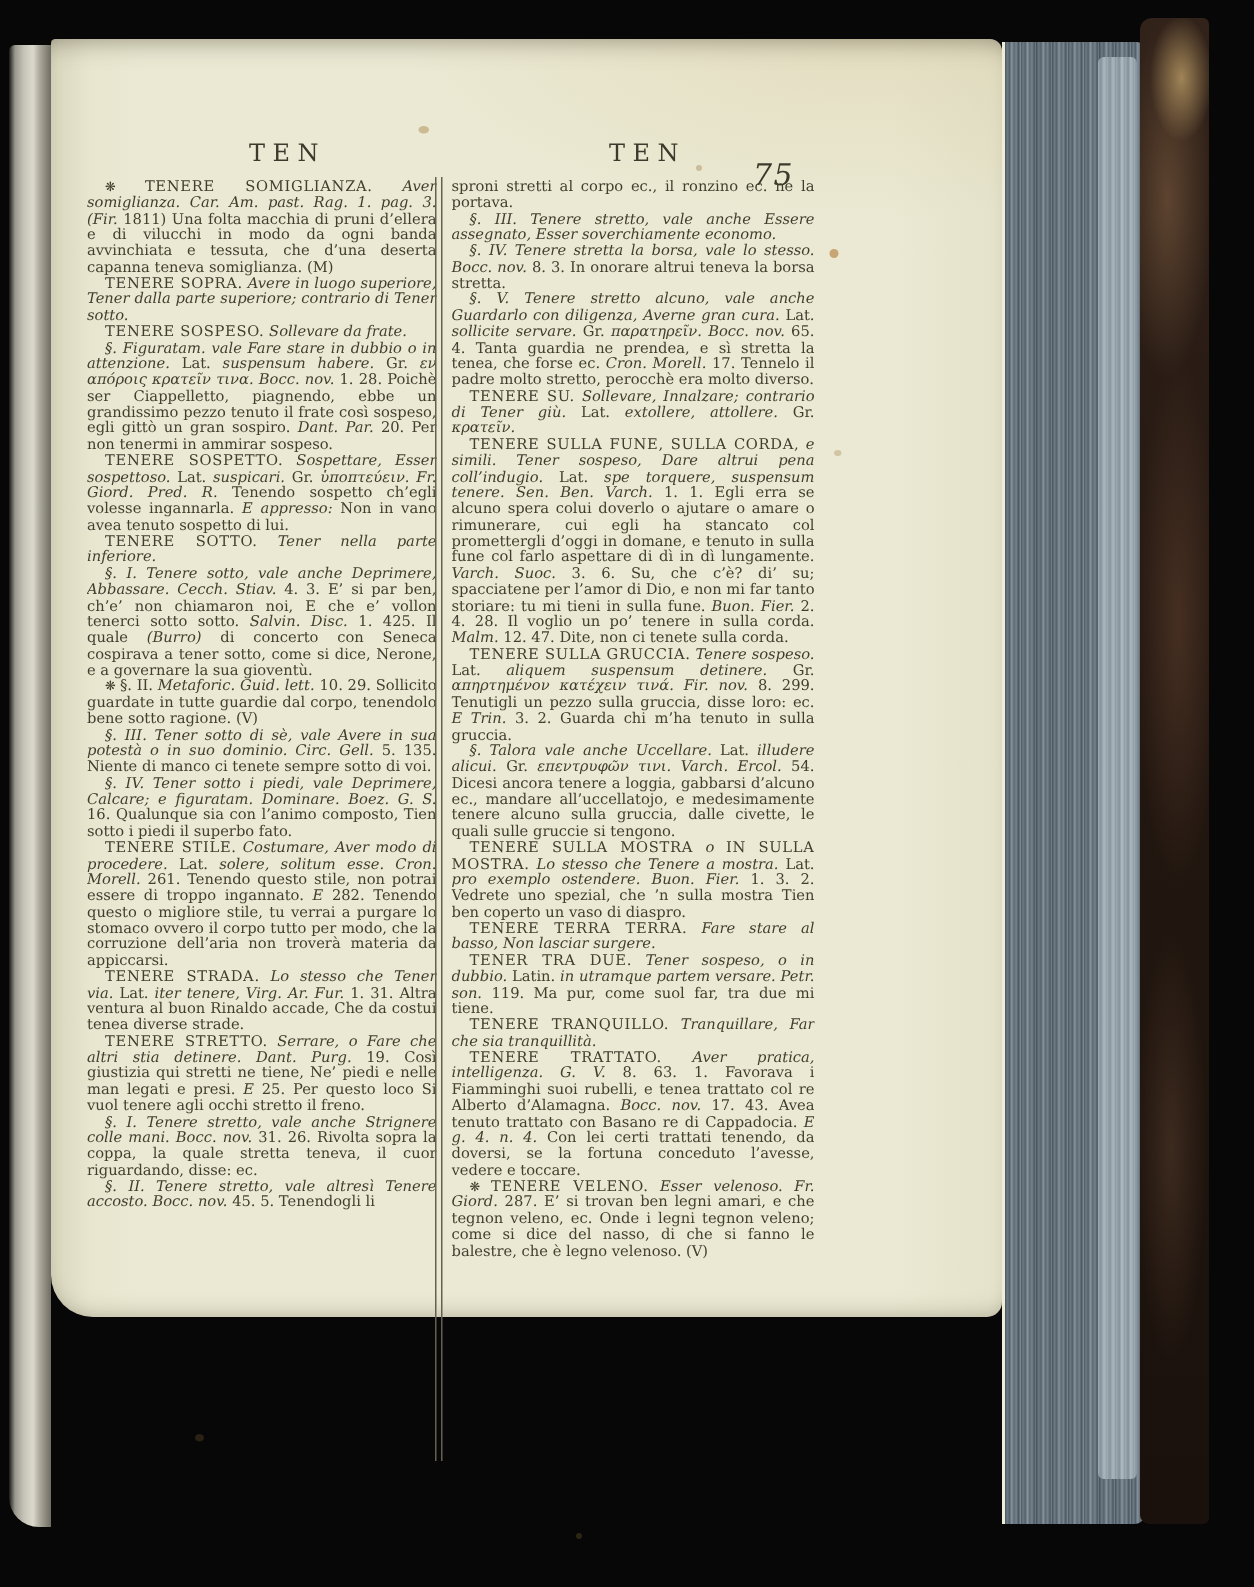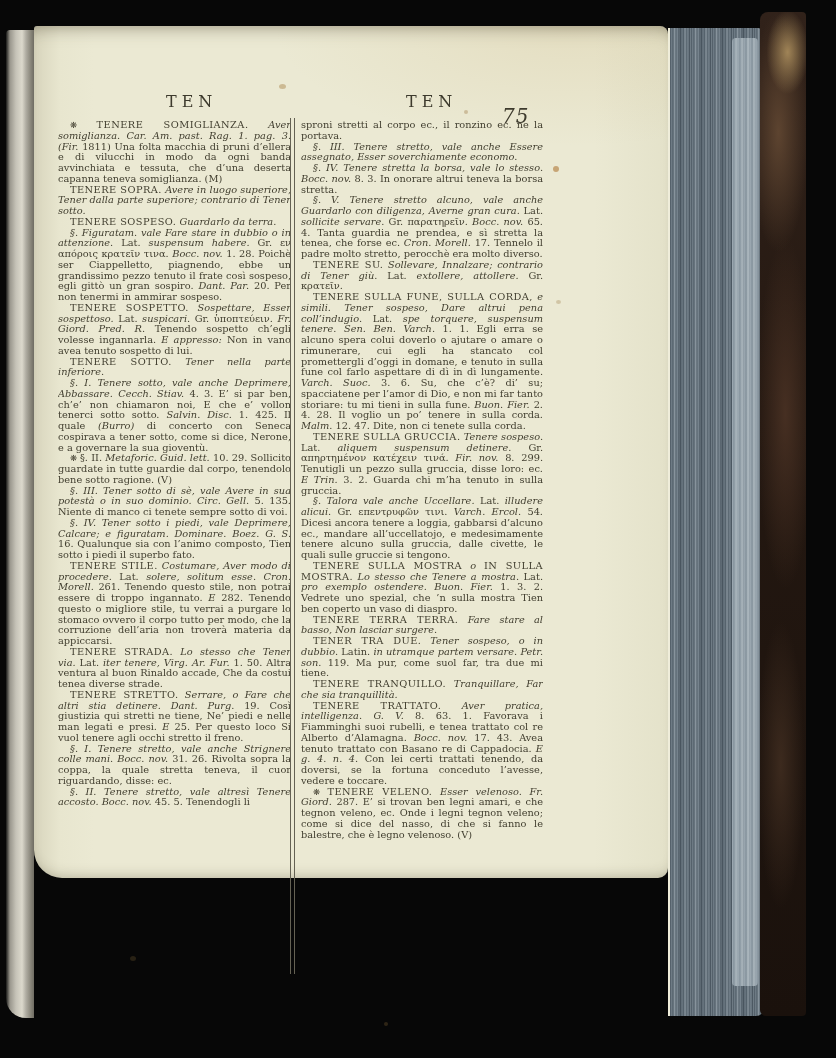--- a/index.html
+++ b/index.html
@@ -66,21 +66,21 @@
   .col p{margin:0;text-indent:12px;}
   .col p.noindent{text-indent:0;}
   .col-left{left:24px;width:233px;}
   .col-right{left:267px;width:242px;}
   .divider{
     position:absolute;left:256px;top:92px;height:856px;width:3px;
     border-left:1px solid #646153;border-right:1px solid #646153;
   }
   .seg-h{letter-spacing:0.45px;}
   .seg-i{font-style:italic;}
-  .seg-g{}
+  .seg-g{font-style:italic;}
   .seg-s{font-family:"DejaVu Sans",sans-serif;font-size:8.5px;}
   .fox{position:absolute;border-radius:50%;pointer-events:none;}
   .fox1{left:245px;top:58px;width:7px;height:5px;background:rgba(158,116,52,0.4);}
   .fox2{left:519px;top:140px;width:6px;height:6px;background:rgba(170,110,40,0.55);}
   .fox3{left:430px;top:84px;width:4px;height:4px;background:rgba(150,110,55,0.35);}
   .fox4{left:556px;top:300px;width:5px;height:4px;background:rgba(150,115,60,0.3);}
   .fox5{left:96px;top:930px;width:6px;height:5px;background:rgba(140,110,60,0.25);}
   .fox6{left:350px;top:996px;width:4px;height:4px;background:rgba(140,105,55,0.3);}
 </style>
 </head>
@@ -89,30 +89,30 @@
 <div class="gutter"></div>
 
 <div class="page">
   <div class="running-head rh-left">TEN</div>
   <div class="running-head rh-right">TEN</div>
   <div class="page-number">75</div>
 
   <div class="col col-left" id="col-left">
       <p><span class="seg-s">❋ </span><span class="seg-h">TENERE SOMIGLIANZA.</span><span class="seg-i"> Aver somiglianza. Car. Am. past. Rag. 1. pag. 3. (Fir. </span><span class="seg-r">1811) Una folta macchia di pruni d’ellera e di vilucchi in modo da ogni banda avvinchiata e tessuta, che d’una deserta capanna teneva somiglianza. (M)</span></p>
       <p><span class="seg-h">TENERE SOPRA.</span><span class="seg-i"> Avere in luogo superiore, Tener dalla parte superiore; contrario di Tener sotto.</span></p>
-      <p><span class="seg-h">TENERE SOSPESO.</span><span class="seg-i"> Guardarlo da terra.</span></p>
+      <p><span class="seg-h">TENERE SOSPESO.</span><span class="seg-i"> Sollevare da frate.</span></p>
       <p><span class="seg-i">§. Figuratam. vale Fare stare in dubbio o in attenzione. </span><span class="seg-r">Lat. </span><span class="seg-i">suspensum habere. </span><span class="seg-r">Gr. </span><span class="seg-g">εν απόροις κρατεῖν τινα. </span><span class="seg-i">Bocc. nov. </span><span class="seg-r">1. 28. Poichè ser Ciappelletto, piagnendo, ebbe un grandissimo pezzo tenuto il frate così sospeso, egli gittò un gran sospiro. </span><span class="seg-i">Dant. Par. </span><span class="seg-r">20. Per non tenermi in ammirar sospeso.</span></p>
       <p><span class="seg-h">TENERE SOSPETTO.</span><span class="seg-i"> Sospettare, Esser sospettoso. </span><span class="seg-r">Lat. </span><span class="seg-i">suspicari. </span><span class="seg-r">Gr. </span><span class="seg-g">ὑποπτεύειν. </span><span class="seg-i">Fr. Giord. Pred. R. </span><span class="seg-r">Tenendo sospetto ch’egli volesse ingannarla. </span><span class="seg-i">E appresso: </span><span class="seg-r">Non in vano avea tenuto sospetto di lui.</span></p>
       <p><span class="seg-h">TENERE SOTTO.</span><span class="seg-i"> Tener nella parte inferiore.</span></p>
       <p><span class="seg-i">§. I. Tenere sotto, vale anche Deprimere, Abbassare. Cecch. Stiav. </span><span class="seg-r">4. 3. E’ si par ben, ch’e’ non chiamaron noi, E che e’ vollon tenerci sotto sotto. </span><span class="seg-i">Salvin. Disc. </span><span class="seg-r">1. 425. Il quale </span><span class="seg-i">(Burro) </span><span class="seg-r">di concerto con Seneca cospirava a tener sotto, come si dice, Nerone, e a governare la sua gioventù.</span></p>
       <p><span class="seg-s">❋ </span><span class="seg-r">§. II. </span><span class="seg-i">Metaforic. Guid. lett. </span><span class="seg-r">10. 29. Sollicito guardate in tutte guardie dal corpo, tenendolo bene sotto ragione. (V)</span></p>
       <p><span class="seg-i">§. III. Tener sotto di sè, vale Avere in sua potestà o in suo dominio. Circ. Gell. </span><span class="seg-r">5. 135. Niente di manco ci tenete sempre sotto di voi.</span></p>
       <p><span class="seg-i">§. IV. Tener sotto i piedi, vale Deprimere, Calcare; e figuratam. Dominare. Boez. G. S. </span><span class="seg-r">16. Qualunque sia con l’animo composto, Tien sotto i piedi il superbo fato.</span></p>
       <p><span class="seg-h">TENERE STILE.</span><span class="seg-i"> Costumare, Aver modo di procedere. </span><span class="seg-r">Lat. </span><span class="seg-i">solere, solitum esse. Cron. Morell. </span><span class="seg-r">261. Tenendo questo stile, non potrai essere di troppo ingannato. </span><span class="seg-i">E </span><span class="seg-r">282. Tenendo questo o migliore stile, tu verrai a purgare lo stomaco ovvero il corpo tutto per modo, che la corruzione dell’aria non troverà materia da appiccarsi.</span></p>
-      <p><span class="seg-h">TENERE STRADA.</span><span class="seg-i"> Lo stesso che Tener via. </span><span class="seg-r">Lat. </span><span class="seg-i">iter tenere, Virg. Ar. Fur. </span><span class="seg-r">1. 50. Altra ventura al buon Rinaldo accade, Che da costui tenea diverse strade.</span></p>
+      <p><span class="seg-h">TENERE STRADA.</span><span class="seg-i"> Lo stesso che Tener via. </span><span class="seg-r">Lat. </span><span class="seg-i">iter tenere, Virg. Ar. Fur. </span><span class="seg-r">1. 31. Altra ventura al buon Rinaldo accade, Che da costui tenea diverse strade.</span></p>
       <p><span class="seg-h">TENERE STRETTO.</span><span class="seg-i"> Serrare, o Fare che altri stia detinere. Dant. Purg. </span><span class="seg-r">19. Così giustizia qui stretti ne tiene, Ne’ piedi e nelle man legati e presi. </span><span class="seg-i">E </span><span class="seg-r">25. Per questo loco Si vuol tenere agli occhi stretto il freno.</span></p>
       <p><span class="seg-i">§. I. Tenere stretto, vale anche Strignere colle mani. Bocc. nov. </span><span class="seg-r">31. 26. Rivolta sopra la coppa, la quale stretta teneva, il cuor riguardando, disse: ec.</span></p>
       <p><span class="seg-i">§. II. Tenere stretto, vale altresì Tenere accosto. Bocc. nov. </span><span class="seg-r">45. 5. Tenendogli li</span></p>
     </div>
   <div class="divider"></div>
   <div class="col col-right" id="col-right">
       <p class="noindent"><span class="seg-r">sproni stretti al corpo ec., il ronzino ec. ne la portava.</span></p>
       <p><span class="seg-i">§. III. Tenere stretto, vale anche Essere assegnato, Esser soverchiamente economo.</span></p>
       <p><span class="seg-i">§. IV. Tenere stretta la borsa, vale lo stesso. Bocc. nov. </span><span class="seg-r">8. 3. In onorare altrui teneva la borsa stretta.</span></p>
       <p><span class="seg-i">§. V. Tenere stretto alcuno, vale anche Guardarlo con diligenza, Averne gran cura. </span><span class="seg-r">Lat. </span><span class="seg-i">sollicite servare. </span><span class="seg-r">Gr. </span><span class="seg-g">παρατηρεῖν. </span><span class="seg-i">Bocc. nov. </span><span class="seg-r">65. 4. Tanta guardia ne prendea, e sì stretta la tenea, che forse ec. </span><span class="seg-i">Cron. Morell. </span><span class="seg-r">17. Tennelo il padre molto stretto, perocchè era molto diverso.</span></p>

